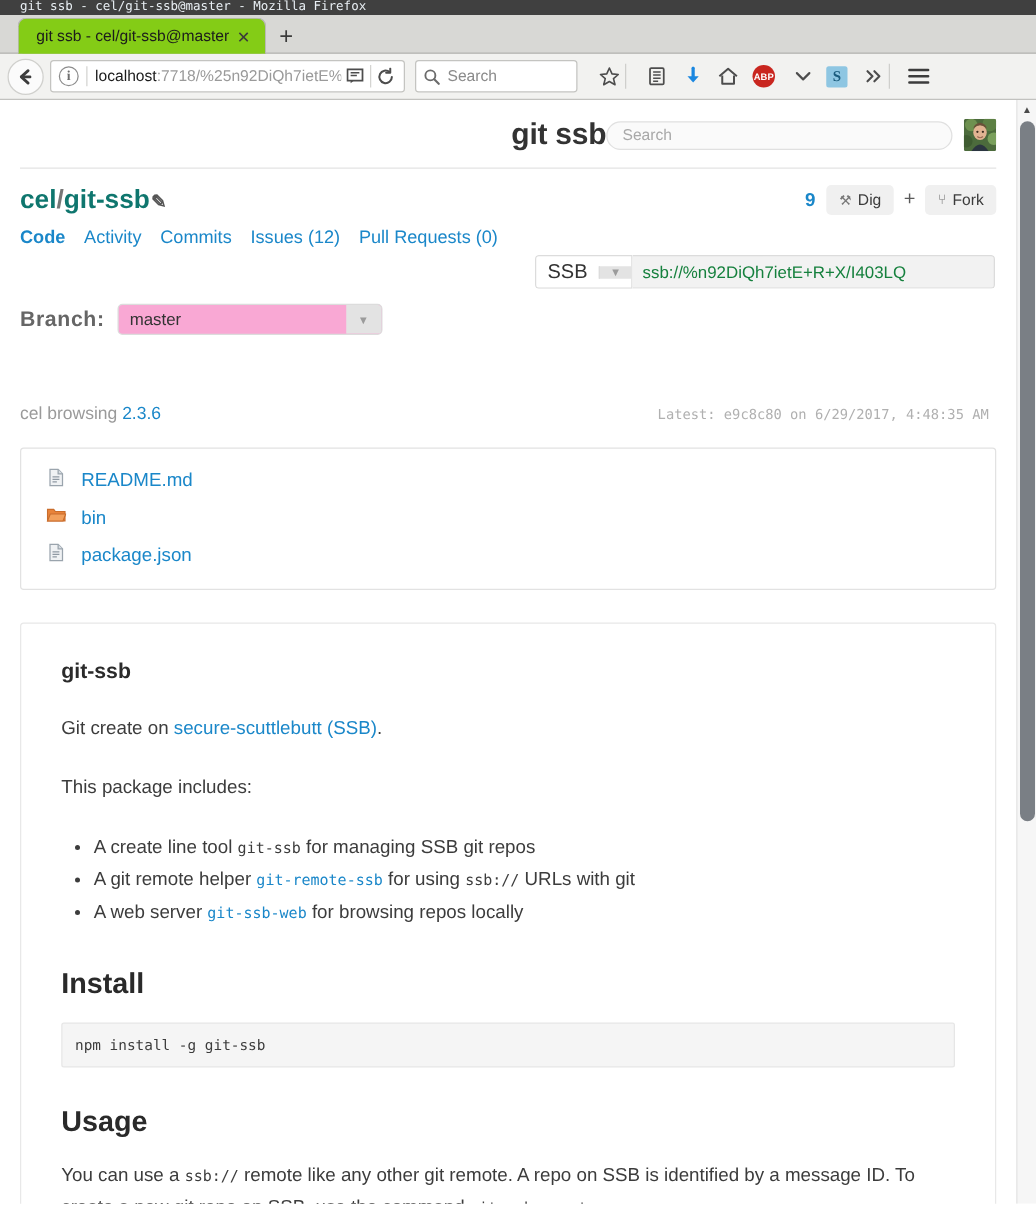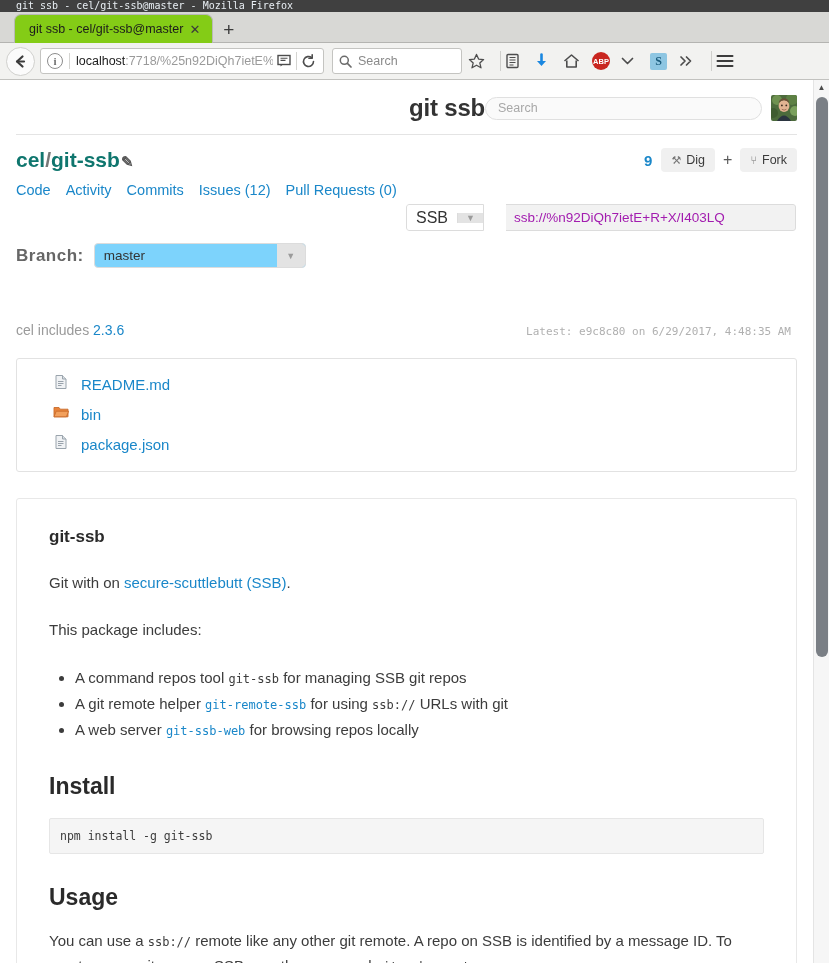--- a/index.html
+++ b/index.html
@@ -126,21 +126,21 @@
     border-radius: 3px;
     display: flex; align-items: center;
     padding: 0 6px; gap: 6px;
     margin-left: 6px;
   }
   .searchbar .lbl { font-size: 12.5px; color: #8a8a8a; }
 
   .toolicons { display: flex; align-items: center; gap: 1px; margin-left: 4px; }
   .toolicon {
     width: 28px; height: 28px;
-    display: flex; align-items: center; justify-content: flex-start;
+    display: flex; align-items: center; justify-content: flex-end;
     cursor: pointer; color: #4d4d4d;
   }
   .tbsep { width: 1px; height: 20px; background: #cfcfcc; margin: 0 3px; }
   .abp {
     width: 18px; height: 18px; border-radius: 50%;
     background: #c9261f; color: #fff; font-size: 7.5px; font-weight: bold;
     display: flex; align-items: center; justify-content: center;
     font-family: "Liberation Sans", sans-serif;
   }
   .sicon {
@@ -209,21 +209,21 @@
     display: flex; align-items: center;
     padding: 0 10px; gap: 5px;
     font-size: 12.5px; color: #3b3b3b;
     cursor: pointer;
   }
   .plus { font-size: 16px; color: #5a5a5a; margin: 0 8px; }
 
   
   .repotabs { display: flex; gap: 15px; padding: 6px 0 0 0; font-size: 14.5px; }
   .repotabs a { color: #1a87c9; text-decoration: none; }
-  .repotabs a.active { font-weight: normal; }
+  .repotabs a.active { font-weight: bold; }
 
   
   .clonerow {
     display: flex; justify-content: flex-end;
     margin-top: 6px;
     padding-right: 1px;
   }
   .clonebox {
     display: flex; align-items: stretch;
     height: 27px;
@@ -243,34 +243,33 @@
     color: #9b9b9b; font-size: 9px;
     border-left: 1px solid #dcdcdc;
   }
   .clone-url {
     background: #f2f2f2;
     border: 1px solid #dcdcdc;
     border-left: none;
     border-radius: 0 3px 3px 0;
     display: flex; align-items: center;
     padding: 0 8px;
-    font-size: 13.5px; color: #a21caf;
+    font-size: 13.5px; color: #15803d;
     white-space: nowrap;
     min-width: 290px;
-    margin-left: 22px;
   }
 
   
   .branchrow { display: flex; align-items: center; margin-top: 12px; }
   .branchlbl { font-size: 17px; font-weight: bold; color: #666; margin-right: 10px; letter-spacing: 0.5px; }
   .branchsel {
     width: 212px; height: 25px;
     border: 1px solid #dcdcdc;
     border-radius: 4px;
-    background: #7dd3fc;
+    background: #f9a8d4;
     display: flex; align-items: center;
     overflow: hidden;
     justify-content: space-between;
   }
   .branchsel .v { flex: 1; padding-left: 9px; font-size: 13.5px; color: #333; }
   .branchsel .arr {
     width: 28px; height: 100%;
     background: #e3e3e3;
     display: flex; align-items: center; justify-content: center;
     color: #9b9b9b; font-size: 9px;
@@ -285,21 +284,21 @@
     font-size: 11px; color: #b0b0b0;
     padding-right: 6px;
     margin-top: 45px;
   }
 
   
   .filelist {
     margin-top: 20px;
     border: 1px solid #e2e2e2;
     border-radius: 3px;
-    padding: 10px 0 12px 16px;
+    padding: 10px 0 12px 0;
   }
   .filerow {
     display: flex; align-items: center;
     height: 30px;
     padding-left: 20px;
     gap: 12px;
   }
   .filerow a { color: #1a87c9; text-decoration: none; font-size: 15px; }
 
   
@@ -526,21 +525,21 @@
 
     <div class="branchrow">
       <span class="branchlbl">Branch:</span>
       <div class="branchsel">
         <span class="v">master</span>
         <span class="arr">▼</span>
       </div>
     </div>
 
     <div class="commitrow">
-      <div class="committed"><span>cel includes </span><a href="#">2.3.6</a></div>
+      <div class="committed"><span>cel browsing </span><a href="#">2.3.6</a></div>
       <div class="latest">Latest: e9c8c80 on 6/29/2017, 4:48:35 AM</div>
     </div>
 
     <div class="filelist">
       <div class="filerow">
         <span>
           <svg width="16" height="16" viewBox="0 0 16 16">
               <path d="M3 1.5 H9.5 L13 5 V14.5 H3 Z" fill="#f0f2f4" stroke="#9aa4ad" stroke-width="1"></path>
               <path d="M9.5 1.5 V5 H13" fill="#d8dde2" stroke="#9aa4ad" stroke-width="1"></path>
               <path d="M5 7.5 H10.5 M5 9.5 H10.5 M5 11.5 H8.5" stroke="#8f99a3" stroke-width="0.9"></path>
@@ -564,24 +563,24 @@
               <path d="M9.5 1.5 V5 H13" fill="#d8dde2" stroke="#9aa4ad" stroke-width="1"></path>
               <path d="M5 7.5 H10.5 M5 9.5 H10.5 M5 11.5 H8.5" stroke="#8f99a3" stroke-width="0.9"></path>
             </svg>
         </span>
         <a href="#">package.json</a>
       </div>
     </div>
 
     <div class="readme">
       <h3>git-ssb</h3>
-      <p><span>Git with on </span><a href="#">secure-scuttlebutt (SSB)</a><span>.</span></p>
+      <p><span>Git create on </span><a href="#">secure-scuttlebutt (SSB)</a><span>.</span></p>
       <p>This package includes:</p>
       <ul>
-        <li><span>A command repos tool </span><code>git-ssb</code><span> for managing SSB git repos</span></li>
+        <li><span>A create line tool </span><code>git-ssb</code><span> for managing SSB git repos</span></li>
         <li><span>A git remote helper </span><code class="lnk">git-remote-ssb</code><span> for using </span><code>ssb://</code><span> URLs with git</span></li>
         <li><span>A web server </span><code class="lnk">git-ssb-web</code><span> for browsing repos locally</span></li>
       </ul>
 
       <h2>Install</h2>
       <pre class="code">npm install -g git-ssb</pre>
 
       <h2>Usage</h2>
       <p><span>You can use a </span><code>ssb://</code><span> remote like any other git remote. A repo on SSB is identified by a message ID. To create a new git repo on SSB, use the command </span><code>git ssb create</code><span>.</span></p>
     </div>

